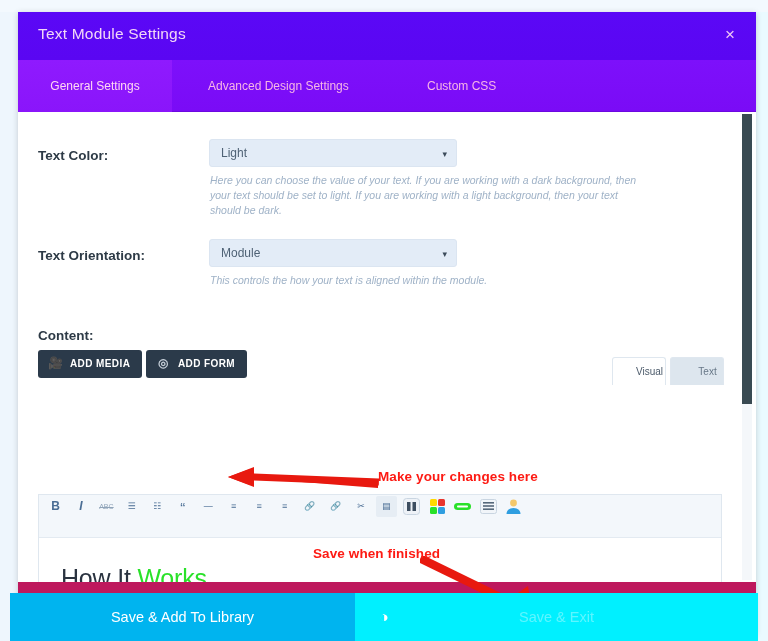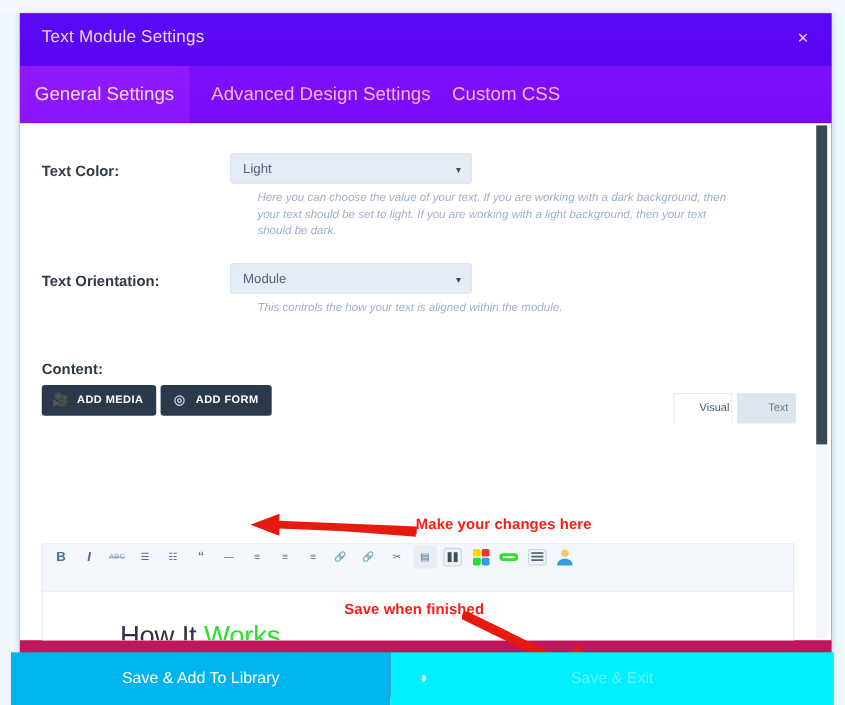--- a/index.html
+++ b/index.html
@@ -54,23 +54,23 @@
     height: 52px;
     background: #7b0df9;
     background: linear-gradient(180deg,#7d10fb 0%,#7a0bf6 100%);
     border-bottom: 1px solid #6c08e0;
   }
   .tab {
     position: absolute; top: 0;
     height: 52px;
     line-height: 52px;
     color: #f7b6e6;
-    font-size: 17px;
-    cursor: pointer;
-    padding: 0 8px;
+    font-size: 12px;
+    cursor: pointer;
+    padding: 0 24px;
   }
   .tab.active {
     background: #8d18fd;
     background: linear-gradient(180deg,#8f1afe 0%,#8a15fa 100%);
     color: #ffd6f3;
   }
   #tab-0 { left: 0px;   width: 154px; text-align: center; }
   #tab-1 { left: 166px; }
   #tab-2 { left: 385px; }
 
@@ -92,42 +92,41 @@
     background: #394a52;
     cursor: pointer;
   }
   .field-label {
     position: absolute; left: 20px;
     font-size: 13.5px; color: #2d3a46;
     font-weight: 600;
   }
   .select-box {
     position: absolute;
-    width: 220px; height: 28px;
+    width: 248px; height: 28px;
     background: #e3ecf7;
     border: 1px solid #dbe5f1;
     border-radius: 3px;
     color: #4f6275;
     font-size: 12px;
     line-height: 26px;
     padding-left: 11px;
     cursor: pointer;
   }
   .select-caret {
     position: absolute; right: 9px; top: 0;
     font-size: 9px; color: #3b4a5a; line-height: 28px;
   }
   .help {
     position: absolute;
     font-size: 10.5px;
     font-style: italic;
     color: #9fb2c7;
     line-height: 15px;
     width: 440px;
-    margin-left: 24px;
   }
 
   
   .content-label { position: absolute; left: 20px; top: 316px; font-size: 13.5px; color: #2d3a46; font-weight: 600; }
   .dark-btn {
     position: absolute;
     height: 28px;
     background: #2b3a4a;
     color: #ffffff;
     font-size: 10px;
@@ -214,21 +213,20 @@
     height: 141px;
     background: #ffffff;
     overflow: hidden;
   }
   .doc-h1 {
     position: absolute; left: 22px; top: 26px;
     font-size: 25px;
     font-weight: 400;
     color: #2a3340;
     letter-spacing: -.2px;
-    margin-left: 48px;
   }
   .doc-h1 .green { color: #29e129; }
 
   
   .annot {
     position: absolute;
     color: #fd1a13;
     font-weight: 700;
     font-size: 13.5px;
     letter-spacing: .1px;

